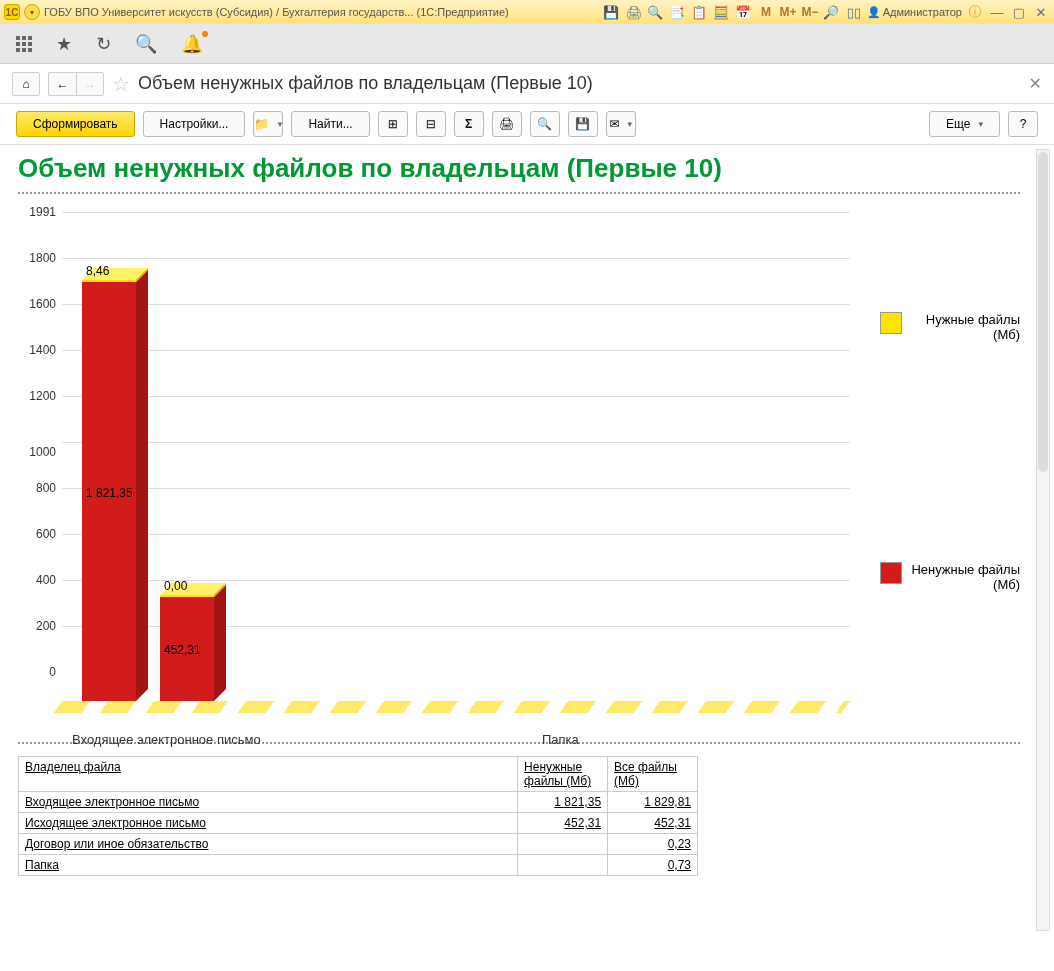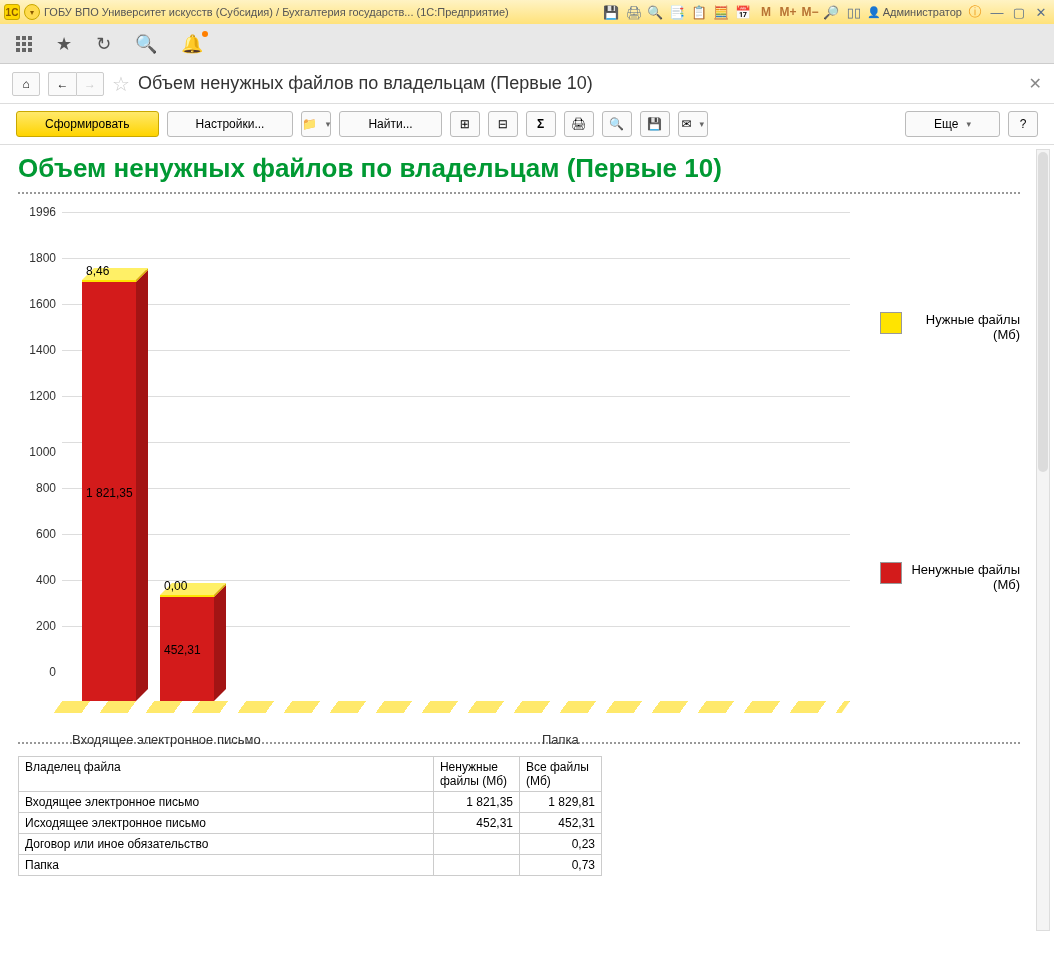--- a/index.html
+++ b/index.html
@@ -17,21 +17,21 @@
 .topbar .bell-dot::after { content:''; position:absolute; top:-2px; right:-4px; width:6px; height:6px; background:#ff7f00; border-radius:50%; }
 .header { height: 40px; background: #fff; border-bottom: 1px solid #ddd; display:flex; align-items:center; padding: 0 12px; gap:8px; }
 .header .nav-btn { width:28px; height:24px; border:1px solid #ccc; background:#fafafa; display:flex; align-items:center; justify-content:center; cursor:pointer; border-radius:2px; font-size:12px; }
 .header .nav-group { display:flex; }
 .header .nav-group .nav-btn:first-child{border-radius:2px 0 0 2px; border-right:none;}
 .header .nav-group .nav-btn:last-child{border-radius:0 2px 2px 0;}
 .header .star { color:#ccc; font-size:20px; }
 .header .title { font-size:18px; color:#333; }
 .header .close-x { margin-left:auto; font-size:16px; color:#888; cursor:pointer; }
 .toolbar { height: 40px; background:#fff; display:flex; align-items:center; padding:0 16px; gap:8px; }
-.toolbar .btn { height:26px; border:1px solid #bbb; background:#fafafa; padding:0 28px; display:flex; align-items:center; cursor:pointer; border-radius:3px; font-size:12px; gap:4px; }
+.toolbar .btn { height:26px; border:1px solid #bbb; background:#fafafa; padding:0 16px; display:flex; align-items:center; cursor:pointer; border-radius:3px; font-size:12px; gap:4px; }
 .toolbar .btn.primary { background:linear-gradient(#ffe96b,#ffd400); border-color:#c9a800; font-weight:normal; }
 .toolbar .btn.icon-only { padding:0; width:30px; justify-content:center; }
 .toolbar .btn.with-arrow::after { content:'▾'; font-size:9px; margin-left:4px; color:#666; }
 .toolbar .spacer { flex:1; }
 .content { background:#fff; margin:0; height:calc(100% - 144px); overflow:auto; border-top:1px solid #ddd; position:relative; padding:4px 20px 0 4px;}
 .report-title { color:#009933; font-size:26px; font-weight:bold; padding:4px 14px 8px; }
 .dotted-sep { border-top:2px dotted #999; margin:0 14px 4px; }
 .chart-area { position:relative; margin:8px 14px 8px; height:500px; display:flex; }
 .y-axis { width:44px; position:relative; }
 .y-tick { position:absolute; right:6px; font-size:12px; color:#333; transform:translateY(-50%); }
@@ -40,21 +40,21 @@
 .baseline3d { position:absolute; left:0; right:0; bottom:-12px; height:12px; background:repeating-linear-gradient(90deg,#ffe96b,#ffe96b 28px,#fff 28px,#fff 46px); transform:skewX(-35deg); transform-origin:top left; }
 .xlabels { position:absolute; left:44px; right:180px; bottom:-30px; display:flex; font-size:13px; color:#333; }
 .bar3d { position:absolute; bottom:0; }
 .bar3d .front { position:absolute; bottom:0; left:0; width:100%; }
 .bar3d .top { position:absolute; left:0; width:100%; height:12px; transform:skewX(-45deg); transform-origin:bottom left; }
 .bar3d .side { position:absolute; right:-12px; bottom:0; width:12px; transform:skewY(-45deg); transform-origin:top left; }
 .legend { width:170px; padding-left:30px; display:flex; flex-direction:column; justify-content:space-around; }
 .legend-item { display:flex; align-items:flex-start; gap:8px; font-size:13px;text-align:right; }
 .legend-sw { width:22px; height:22px; border:1px solid #999; flex-shrink:0; }
 .table-wrap { margin:12px 14px 0; }
-.data-table { border-collapse:collapse; font-size:12px; width:584px; }
+.data-table { border-collapse:collapse; font-size:12px; width:680px;text-decoration:underline; }
 .data-table th, .data-table td { border:1px solid #ccc; padding:3px 6px; vertical-align:top; }
 .data-table th { text-align:left; font-weight:normal; background:#fff; }
 .data-table td.num { text-align:right; }
 .vscroll { position:absolute; right:4px; top:4px; bottom:40px; width:14px; background:#f4f4f4; border:1px solid #ddd; }
 .vscroll .thumb { position:absolute; left:1px; right:1px; top:2px; height:320px; background:#dcdcdc; border-radius:7px; }
 </style>
 </head>
 <body>
 
 <div class="titlebar">
@@ -148,21 +148,21 @@
         <div class="y-tick" style="top: 470px;">0</div>
         <div class="y-tick" style="top: 424px;">200</div>
         <div class="y-tick" style="top: 378px;">400</div>
         <div class="y-tick" style="top: 332px;">600</div>
         <div class="y-tick" style="top: 286px;">800</div>
         <div class="y-tick" style="top: 250px;">1000</div>
         <div class="y-tick" style="top: 194px;">1200</div>
         <div class="y-tick" style="top: 148px;">1400</div>
         <div class="y-tick" style="top: 102px;">1600</div>
         <div class="y-tick" style="top: 56px;">1800</div>
-        <div class="y-tick" style="top: 10px;">1996</div>
+        <div class="y-tick" style="top: 10px;">1991</div>
       </div>
     <div class="plot" id="plot">
       <div class="baseline3d"></div>
     <div class="gridline" style="top: 424px;"></div>
         <div class="gridline" style="top: 378px;"></div>
         <div class="gridline" style="top: 332px;"></div>
         <div class="gridline" style="top: 286px;"></div>
         <div class="gridline" style="top: 240px;"></div>
         <div class="gridline" style="top: 194px;"></div>
         <div class="gridline" style="top: 148px;"></div>

